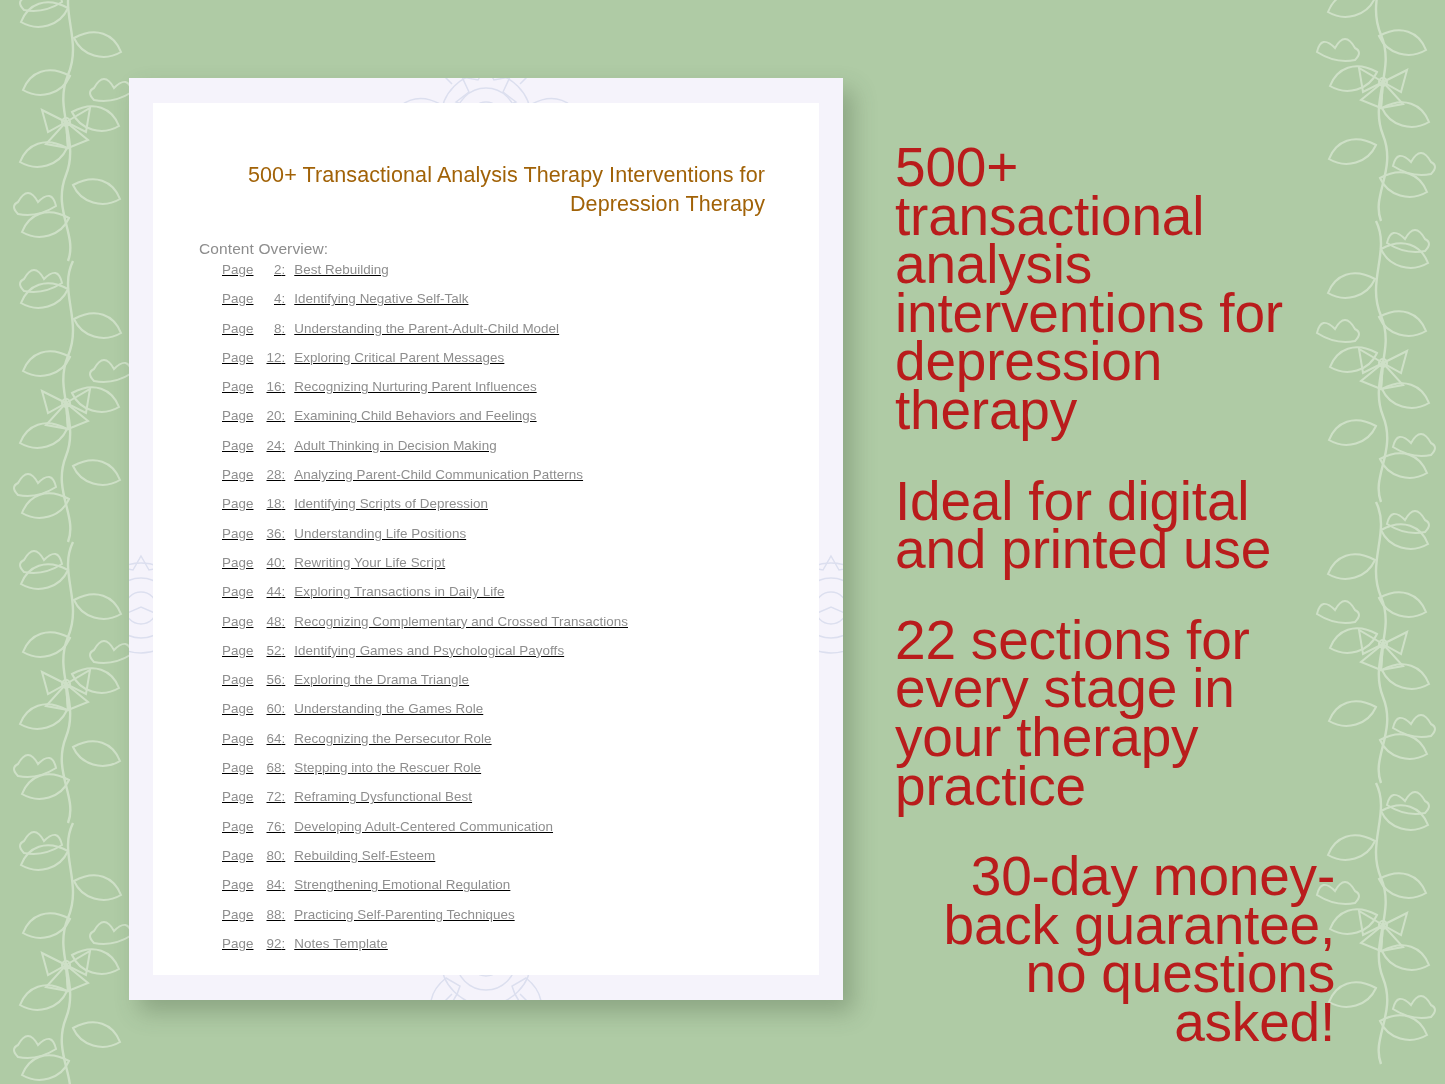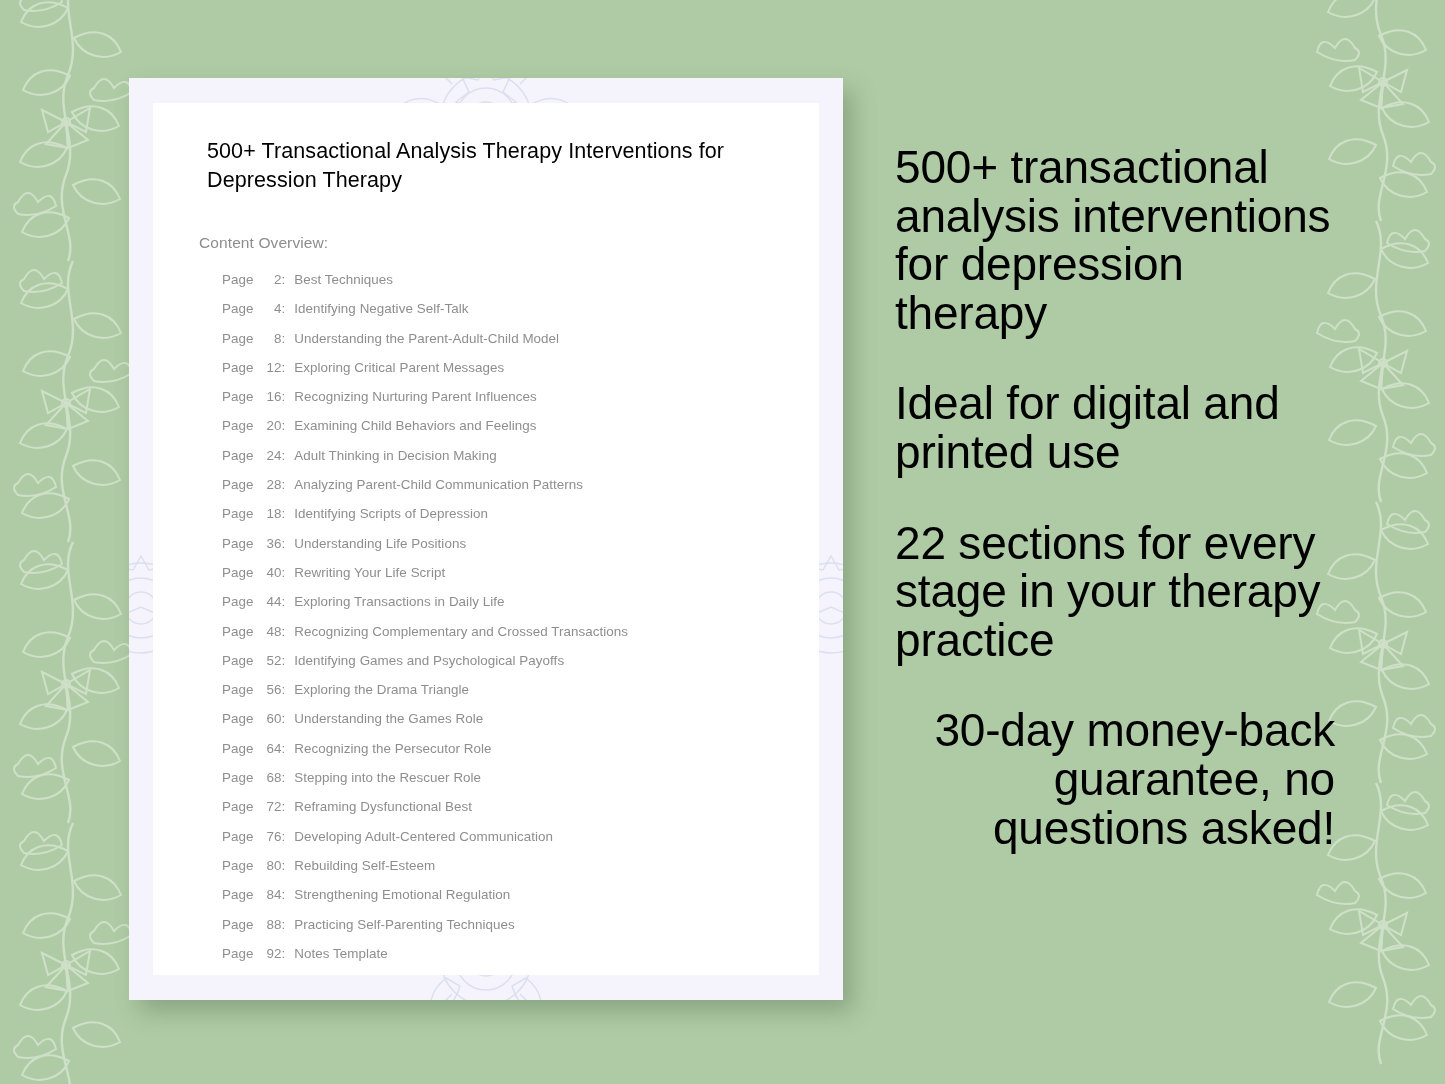--- a/index.html
+++ b/index.html
@@ -47,36 +47,37 @@
     left:24px; top:25px;
     width:666px; height:872px;
     background:#ffffff;
     z-index:2;
     padding:34px 42px 0 42px;
   }
 
   #card-title {
     font-size:21.5px;
     line-height:29px;
-    color:#000000;
-    text-align:left;
+    color:#a16207;
+    text-align:right;
     font-weight:400;
     letter-spacing:.1px;
     padding:0 12px;
+    margin-top:24px;
   }
 
   #content-overview-label {
-    margin-top:39px;
+    margin-top:21px;
     margin-left:4px;
     font-size:15.5px;
     color:#8d8d8d;
     letter-spacing:.1px;
   }
 
-  #toc-list { margin-top:20px; margin-left:27px; }
+  #toc-list { margin-top:4px; margin-left:27px;text-decoration:underline; }
   .toc-row {
     display:flex;
     align-items:baseline;
     height:29.3px;
     font-size:13.4px;
     color:#8e8e8e;
     letter-spacing:.05px;
     white-space:nowrap;
   }
   .toc-page-word { }
@@ -90,22 +91,22 @@
   .toc-title { }
 
   
   #marketing-panel {
     position:absolute;
     left:895px; top:143px;
     width:440px;
     z-index:4;
   }
   .marketing-block {
-    color:#000000;
-    font-size:46px;
+    color:#b91c1c;
+    font-size:55px;
     line-height:48.6px;
     font-weight:400;
     letter-spacing:-.2px;
     margin-bottom:42px;
   }
   .marketing-block:last-child { margin-bottom:0;text-align:right; }
 </style>
 </head>
 <body>
 
@@ -185,21 +186,21 @@
 
     <div id="card-title">500+ Transactional Analysis Therapy Interventions for Depression Therapy</div>
 
     <div id="content-overview-label">Content Overview:</div>
 
     <div id="toc-list">
         <div class="toc-row">
           <span class="toc-page-word">Page</span>
           <span class="toc-page-num">2</span>
           <span class="toc-colon">:</span>
-          <span class="toc-title">Best Techniques</span>
+          <span class="toc-title">Best Rebuilding</span>
         </div>
         <div class="toc-row">
           <span class="toc-page-word">Page</span>
           <span class="toc-page-num">4</span>
           <span class="toc-colon">:</span>
           <span class="toc-title">Identifying Negative Self-Talk</span>
         </div>
         <div class="toc-row">
           <span class="toc-page-word">Page</span>
           <span class="toc-page-num">8</span>

